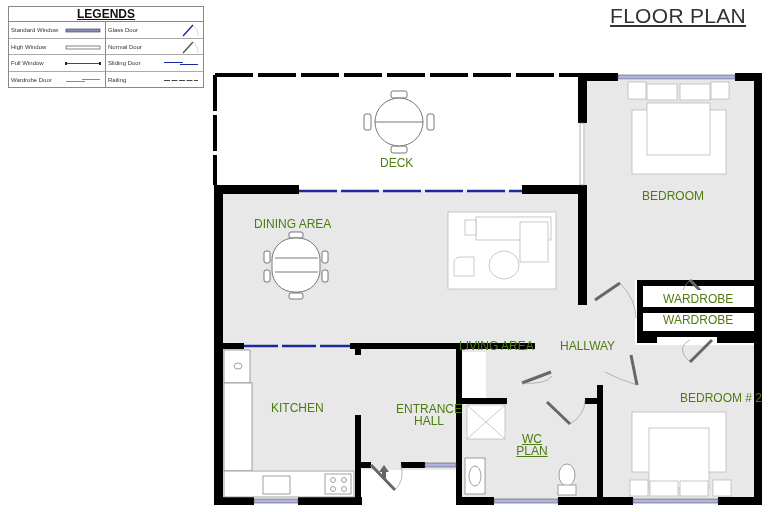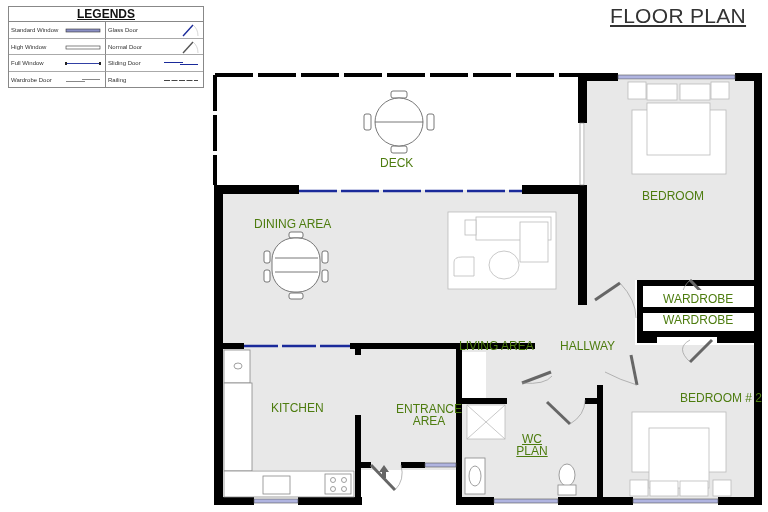--- a/index.html
+++ b/index.html
@@ -252,19 +252,19 @@
 <div class="lbl" style="left:380px;top:157px;">DECK</div>
 <div class="lbl" style="left:642px;top:190px;">BEDROOM</div>
 <div class="lbl" style="left:254px;top:218px;">DINING AREA</div>
 <div class="lbl" style="left:459px;top:295px;margin-top:45px;">LIVING AREA</div>
 <div class="lbl" style="left:663px;top:293px;">WARDROBE</div>
 <div class="lbl" style="left:663px;top:314px;">WARDROBE</div>
 <div class="lbl" style="left:560px;top:340px;">HALLWAY</div>
 <div class="lbl" style="left:271px;top:402px;">KITCHEN</div>
 <div class="lbl" style="left:393px;top:403px;width:72px;">
   <div>ENTRANCE</div>
-  <div>AREA</div>
+  <div>HALL</div>
 </div>
 <div class="lbl" style="left:680px;top:392px;">BEDROOM # 2</div>
 <div class="lbl" style="left:512px;top:433px;width:40px;text-decoration:underline;">
   <div>WC</div>
   <div>PLAN</div>
 </div>
 
 </body></html>

